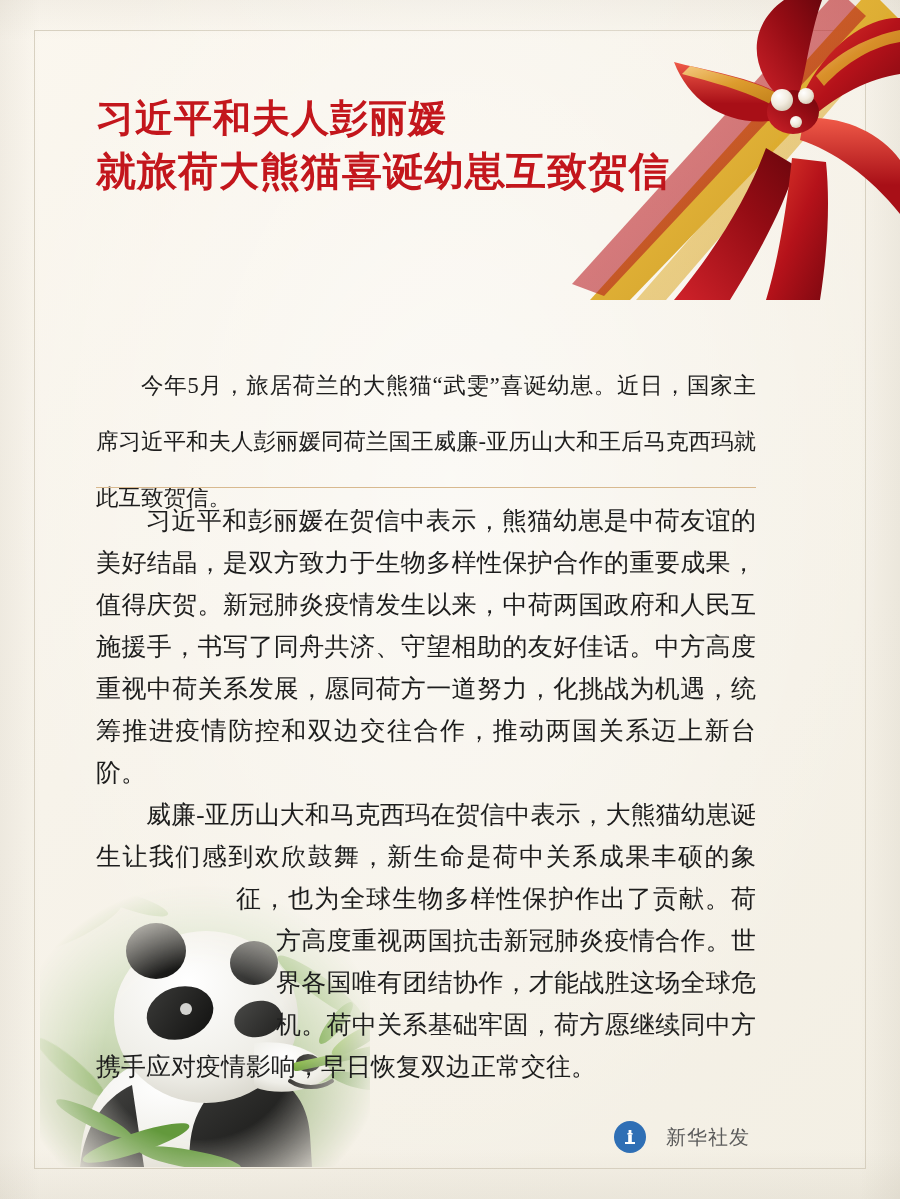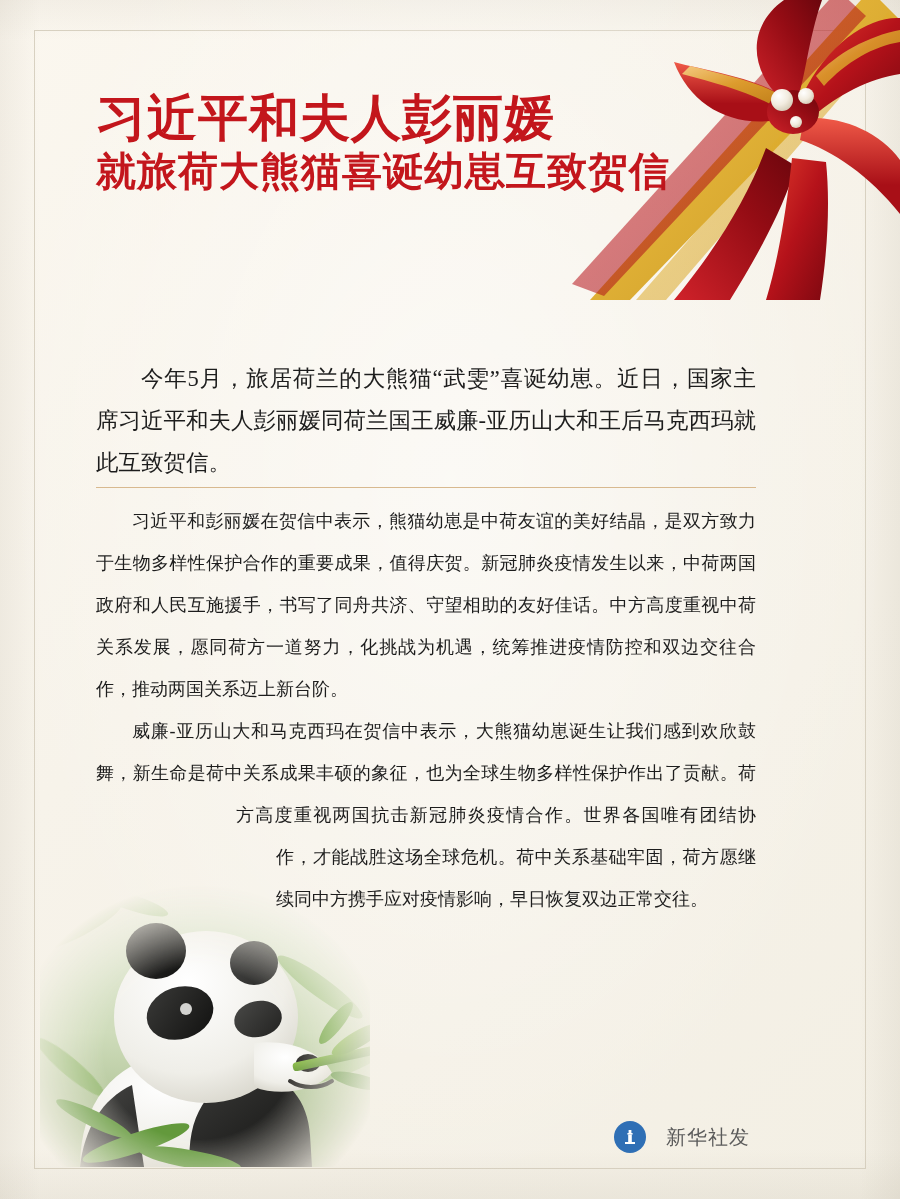--- a/index.html
+++ b/index.html
@@ -61,37 +61,37 @@
     position: absolute;
     left: 96px;
     top: 92px;
     width: 660px;
     z-index: 5;
   }
   .title-line {
     font-family: "Liberation Serif", "DejaVu Serif", serif;
     font-weight: bold;
     color: #c3161c;
-    font-size: 50px;
+    font-size: 38px;
     line-height: 53px;
     letter-spacing: 1px;
     white-space: nowrap;
   }
   .title-line.l4 {
     font-size: 40px;
   }
 
   
   .lead {
     position: absolute;
     left: 96px;
     top: 358px;
     width: 660px;
     font-size: 22.5px;
-    line-height: 42px;
+    line-height: 56px;
     color: #1d1d1d;
     text-align: justify;
     text-indent: 2em;
     z-index: 5;
   }
 
   .divider {
     position: absolute;
     left: 96px;
     top: 487px;
@@ -102,21 +102,21 @@
   }
 
   .body-text {
     position: absolute;
     left: 96px;
     top: 500px;
     width: 660px;
     z-index: 5;
   }
   .para {
-    font-size: 18px;
+    font-size: 25px;
     line-height: 42px;
     color: #1d1d1d;
     text-align: justify;
     text-indent: 2em;
     margin: 0;
   }
   .shape-step {
     float: left;
     clear: left;
     width: 0px;

